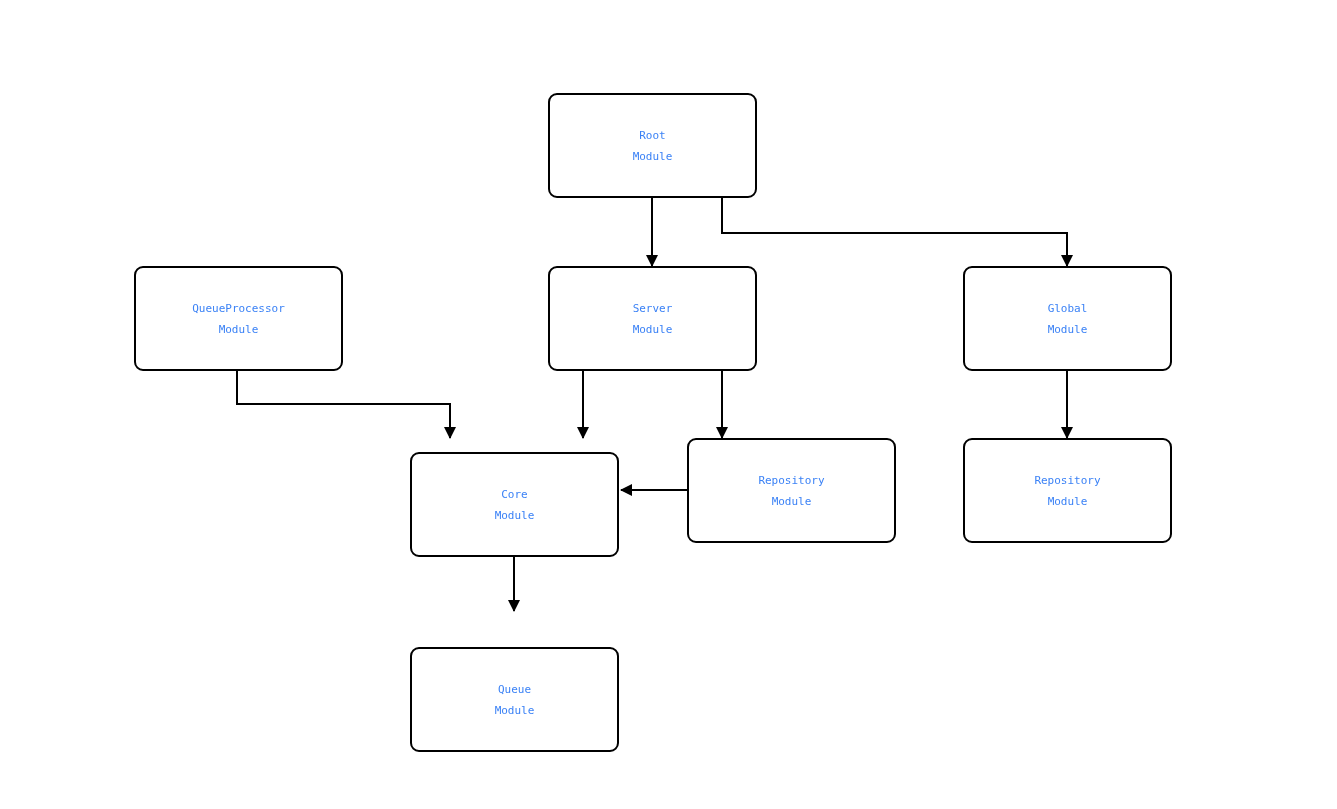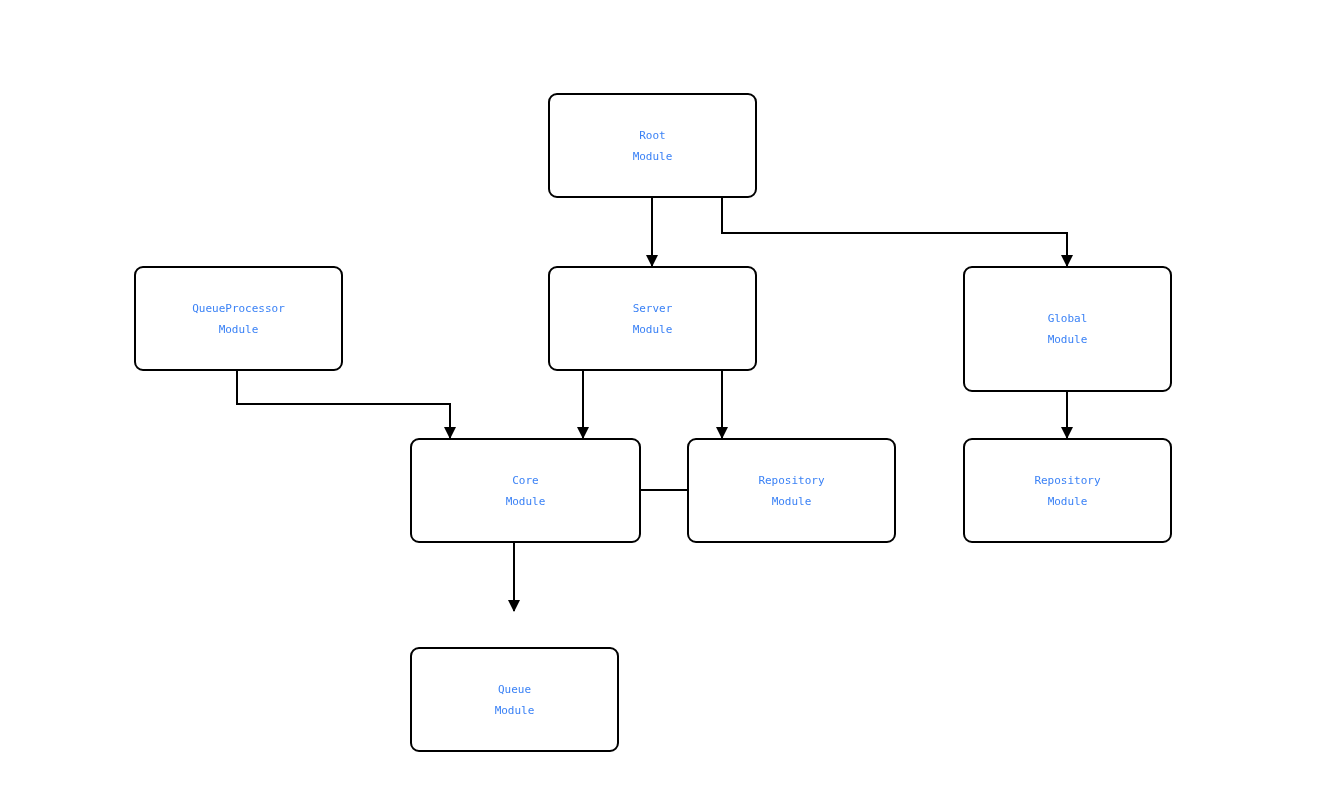--- a/index.html
+++ b/index.html
@@ -76,25 +76,25 @@
         <div class="node-line">Module</div>
       </div>
       <div class="node" style="left: 134px; top: 266px; width: 209px; height: 105px;">
         <div class="node-line">QueueProcessor</div>
         <div class="node-line">Module</div>
       </div>
       <div class="node" style="left: 548px; top: 266px; width: 209px; height: 105px;">
         <div class="node-line">Server</div>
         <div class="node-line">Module</div>
       </div>
-      <div class="node" style="left: 963px; top: 266px; width: 209px; height: 126px; text-align: center;">
+      <div class="node" style="left: 963px; top: 266px; width: 209px; height: 105px; text-align: center;">
         <div class="node-line">Global</div>
         <div class="node-line">Module</div>
       </div>
-      <div class="node" style="left: 410px; top: 438px; width: 231px; height: 105px;">
+      <div class="node" style="left: 410px; top: 452px; width: 209px; height: 105px;">
         <div class="node-line">Core</div>
         <div class="node-line">Module</div>
       </div>
       <div class="node" style="left: 687px; top: 438px; width: 209px; height: 105px;">
         <div class="node-line">Repository</div>
         <div class="node-line">Module</div>
       </div>
       <div class="node" style="left: 963px; top: 438px; width: 209px; height: 105px; text-align: center;">
         <div class="node-line">Repository</div>
         <div class="node-line">Module</div>

